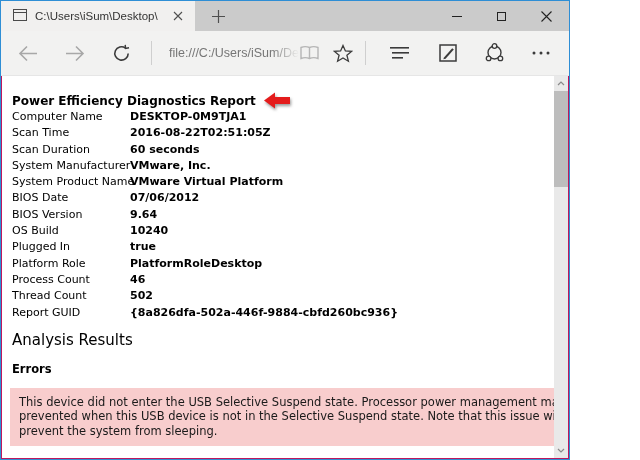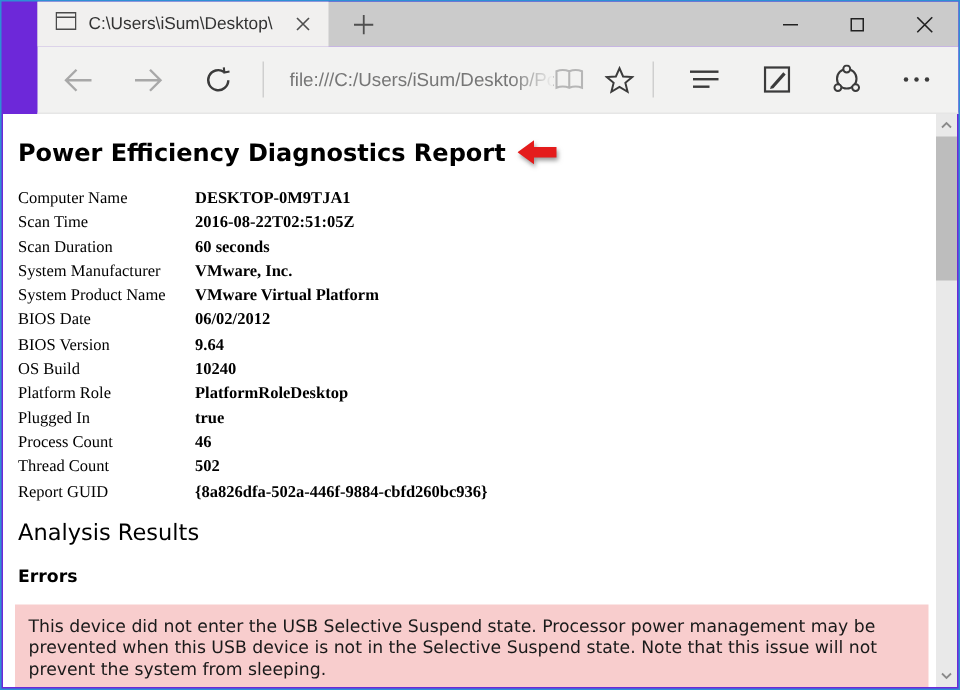--- a/index.html
+++ b/index.html
@@ -10,22 +10,22 @@
     --icon-disabled:#aaaaaa;
     --addr:#767676;
     --errbg:#f8cdcd;
     --red:#e41c1c;
     --track:#e9e9e9;
     --thumb:#bdbdbd;
   }
   *{box-sizing:border-box;margin:0;padding:0}
   html,body{width:640px;height:460px;overflow:hidden;background:#fff;
     font-family:"Liberation Sans",sans-serif;}
-  .window{position:relative;width:640px;height:460px;border:1px solid var(--accent);
-    overflow:hidden;background:#6d28d9;padding-left:24px;}
+  .window{position:relative;width:570px;height:460px;border:1px solid var(--accent);
+    overflow:hidden;background:#be185d;}
 
   
   .titlebar{height:30px;background:var(--titlebar);display:flex;align-items:stretch;}
   .tab{width:194px;background:#f1f0ef;display:flex;align-items:center;
     padding:0 8px 0 12px;gap:8px;}
   .tab-title{font-size:11.5px;color:#333;white-space:nowrap;overflow:hidden;flex:1;}
   .tab-close{width:18px;height:18px;display:flex;align-items:center;justify-content:center;}
   .newtab{width:46px;display:flex;align-items:center;justify-content:center;}
   .win-controls{margin-left:auto;display:flex;}
   .win-btn{width:45px;height:30px;display:flex;align-items:center;justify-content:center;}
@@ -39,24 +39,24 @@
   .sep{width:1px;height:24px;background:#cfcfcf;flex:0 0 auto;}
   .address-wrap{flex:1;position:relative;overflow:hidden;margin-left:17px;height:20px;}
   .address{font-size:12.5px;color:var(--addr);white-space:nowrap;line-height:20px;}
   .address-wrap::after{content:"";position:absolute;right:0;top:0;width:28px;height:100%;
     background:linear-gradient(to right,rgba(242,242,241,0),#f2f2f1);}
   .star{font-size:19px;color:var(--icon);line-height:1;}
 
   
   .content{position:absolute;top:75px;left:1px;right:1px;bottom:1px;background:#fff;
     font-family:"DejaVu Sans",sans-serif;color:#000;overflow:hidden;padding-left:10px;}
-  .report-title{margin-top:16px;font-size:16px;font-weight:bold;
+  .report-title{margin-top:16px;font-size:12px;font-weight:bold;
     display:flex;align-items:center;gap:8px;}
   .red-arrow{filter:drop-shadow(1.5px 2px 1.5px rgba(70,70,70,.55));}
-  .info-table{margin-top:13px;font-size:11px;font-family:Liberation Serif, serif;}
+  .info-table{font-size:11px;}
   .info-row{line-height:16.3px;white-space:nowrap;}
   .info-label{display:inline-block;width:118px;}
   .info-value{font-weight:bold;}
   .analysis-heading{margin-top:10px;font-size:15px;font-weight:normal;}
   .errors-heading{margin-top:13px;font-size:11.5px;font-weight:bold;}
   .error-box{margin-top:12px;margin-left:-2px;width:609px;background:var(--errbg);
     padding:5px 9px 8px 9px;}
   .error-title{font-size:11.5px;font-weight:bold;line-height:16px;}
   .error-body{font-size:11.5px;line-height:14.5px;margin-top:2px;color:#1a1a1a;}
 
@@ -177,25 +177,25 @@
         <polygon points="0,8.5 11,0.5 11,5 26,5 26,12 11,12 11,16.5" fill="#e41c1c"></polygon>
       </svg>
     </div>
 
     <div class="info-table">
       <div class="info-row"><span class="info-label">Computer Name</span><span class="info-value">DESKTOP-0M9TJA1</span></div>
       <div class="info-row"><span class="info-label">Scan Time</span><span class="info-value">2016-08-22T02:51:05Z</span></div>
       <div class="info-row"><span class="info-label">Scan Duration</span><span class="info-value">60 seconds</span></div>
       <div class="info-row"><span class="info-label">System Manufacturer</span><span class="info-value">VMware, Inc.</span></div>
       <div class="info-row"><span class="info-label">System Product Name</span><span class="info-value">VMware Virtual Platform</span></div>
-      <div class="info-row"><span class="info-label">BIOS Date</span><span class="info-value">06/02/2012</span></div>
+      <div class="info-row"><span class="info-label">BIOS Date</span><span class="info-value">07/06/2012</span></div>
       <div class="info-row"><span class="info-label">BIOS Version</span><span class="info-value">9.64</span></div>
       <div class="info-row"><span class="info-label">OS Build</span><span class="info-value">10240</span></div>
+      <div class="info-row"><span class="info-label">Plugged In</span><span class="info-value">true</span></div>
       <div class="info-row"><span class="info-label">Platform Role</span><span class="info-value">PlatformRoleDesktop</span></div>
-      <div class="info-row"><span class="info-label">Plugged In</span><span class="info-value">true</span></div>
       <div class="info-row"><span class="info-label">Process Count</span><span class="info-value">46</span></div>
       <div class="info-row"><span class="info-label">Thread Count</span><span class="info-value">502</span></div>
       <div class="info-row"><span class="info-label">Report GUID</span><span class="info-value">{8a826dfa-502a-446f-9884-cbfd260bc936}</span></div>
     </div>
 
     <div class="analysis-heading">Analysis Results</div>
     <div class="errors-heading">Errors</div>
 
     <div class="error-box">
       <div class="error-body">This device did not enter the USB Selective Suspend state. Processor power management may be prevented when this USB device is not in the Selective Suspend state. Note that this issue will not prevent the system from sleeping.</div>

